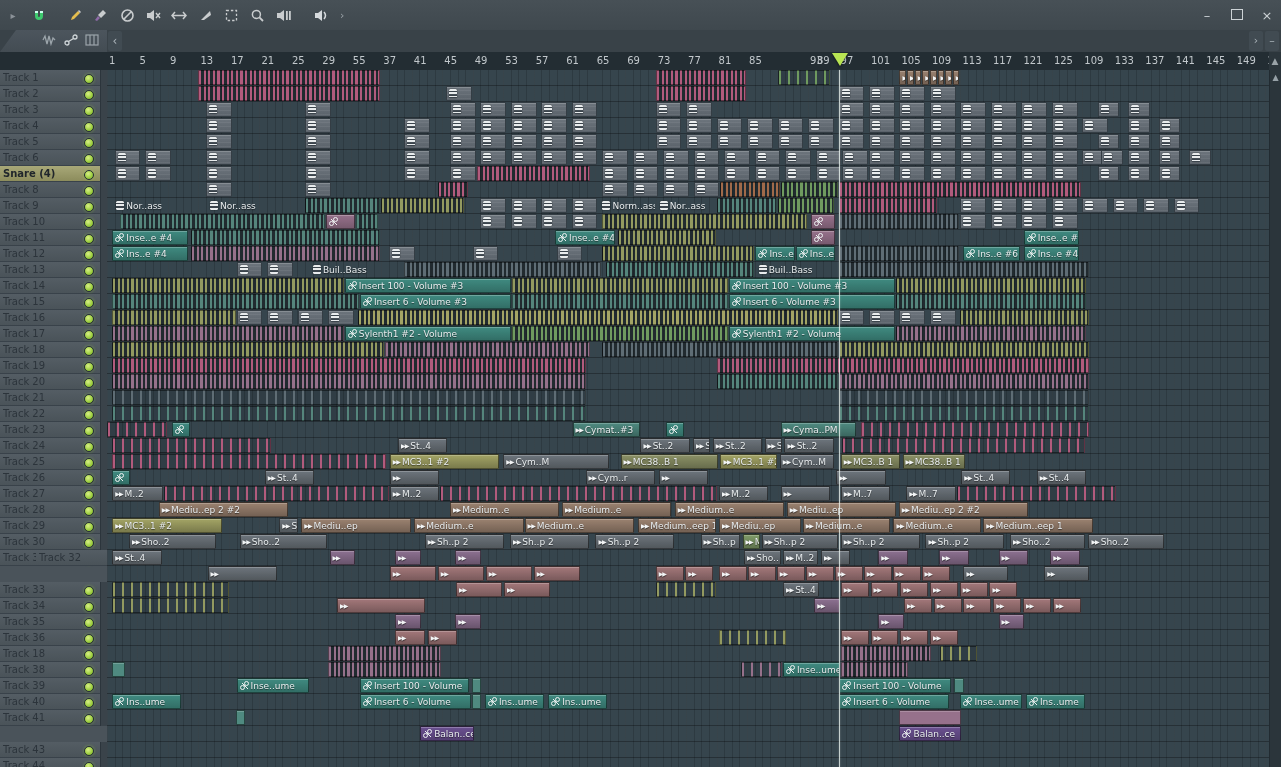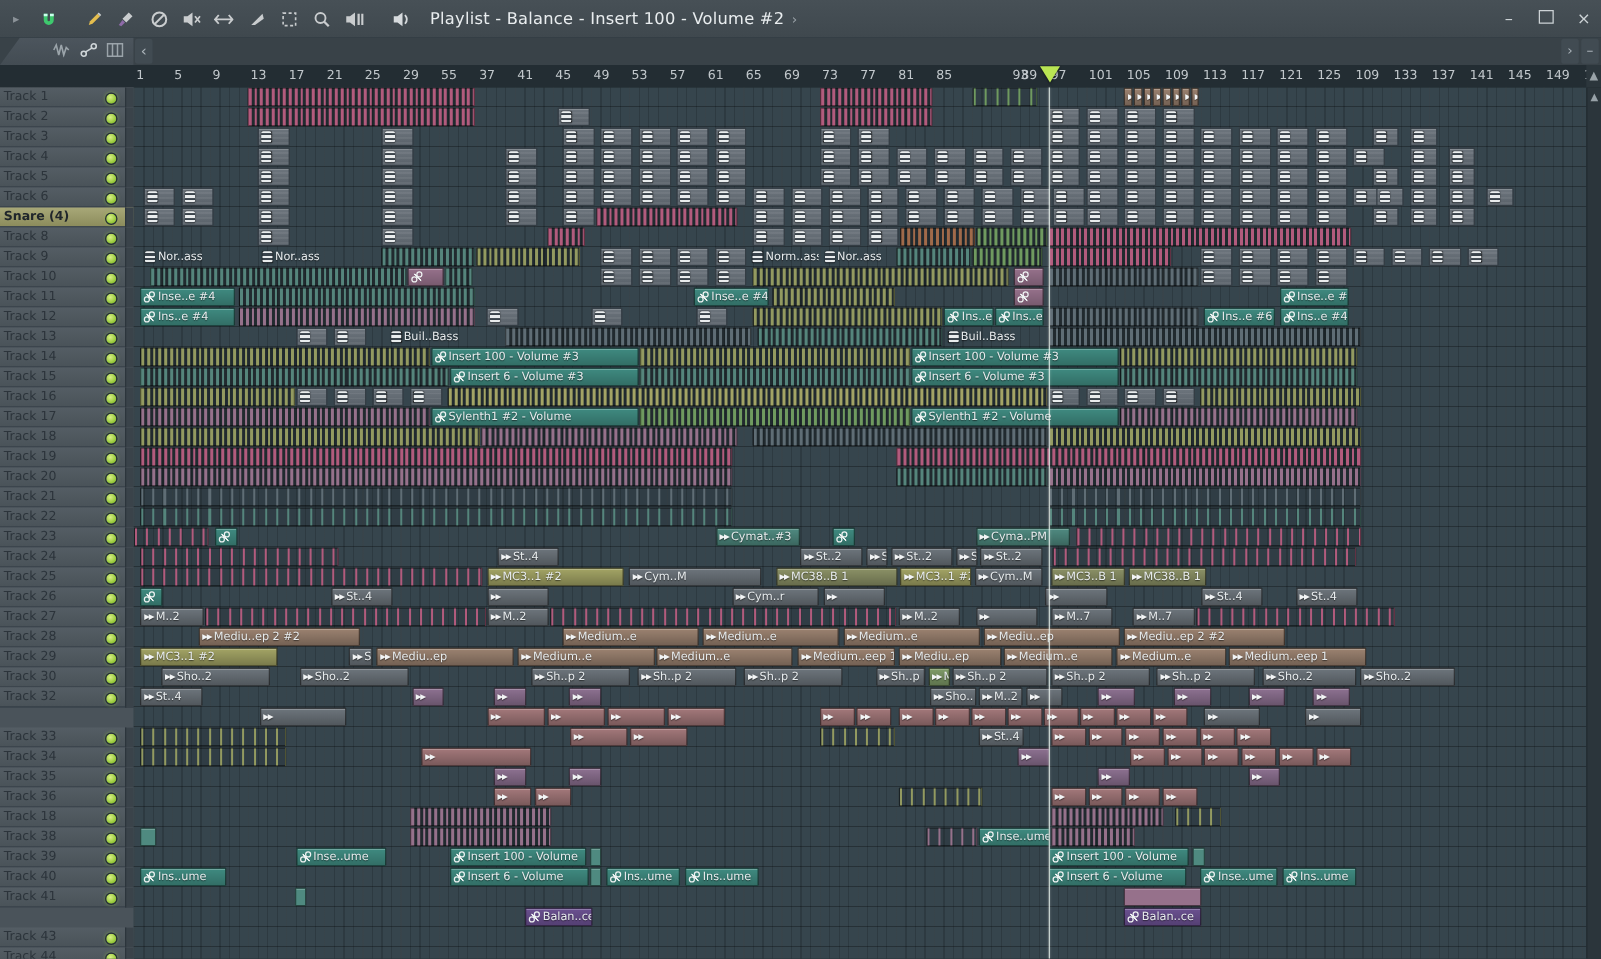--- a/index.html
+++ b/index.html
@@ -133,21 +133,20 @@
           <rect x="11" y="3" width="1.8" height="9" fill="#c9ccce"></rect>
           <rect x="14" y="3" width="1.8" height="9" fill="#c9ccce"></rect>
         </svg>
     </span>
     <span class="tb-ico" style="margin-left:14px;">
       <svg width="16" height="15" viewBox="0 0 16 15">
           <path d="M2 5 h3 l4-3 v11 l-4-3 H2 z" fill="#d6dadd"></path>
           <path d="M11 4 q3 3.5 0 7" fill="none" stroke="#d6dadd" stroke-width="1.5"></path>
         </svg>
     </span>
-    <span id="title-text">Playlist - Balance - Insert 100 - Volume #2</span>
     <span class="tb-caret">›</span>
     <div id="win-btns">
       <span class="wb">–</span>
       <span class="wb"><span class="box"></span></span>
       <span class="wb">×</span>
     </div>
   </div>
 
   <div id="row2">
     <div id="row2-left">
@@ -377,21 +376,21 @@
       <div class="trow" style="top: 464px;">
         <span class="tname">Track 30</span>
         <span class="led"></span>
         <span class="tgroove"></span>
       </div>
       <div class="trow" style="top: 480px;">
         <span class="tname">Track 31</span>
         <span class="led"></span>
         <span class="tgroove"></span>
       </div>
-      <div class="trow" style="top: 480px;">
+      <div class="trow" style="top: 480px; margin-left: 36px;">
         <span class="tname">Track 32</span>
         <span class="led"></span>
         <span class="tgroove"></span>
       </div>
       <div class="trow" style="top: 512px;">
         <span class="tname">Track 33</span>
         <span class="led"></span>
         <span class="tgroove"></span>
       </div>
       <div class="trow" style="top: 528px;">

